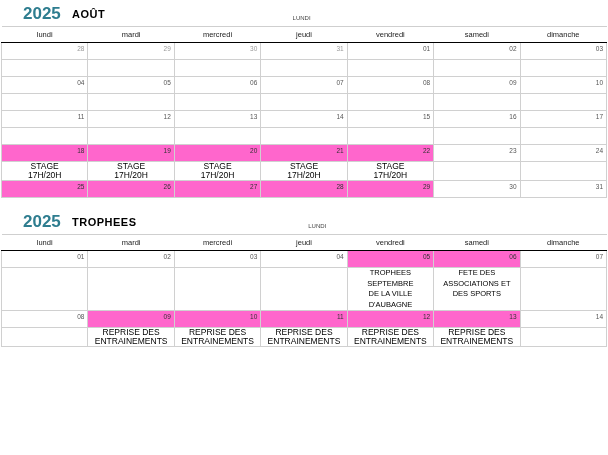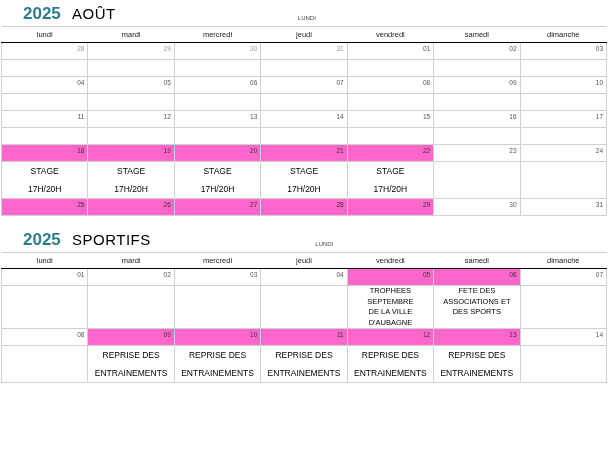--- a/index.html
+++ b/index.html
@@ -32,22 +32,22 @@
   .cal-year {
     width: 72px;
     font-size: 17px;
     color: #2e7d8f;
     font-weight: bold;
     padding-left: 23px;
     box-sizing: border-box;
     line-height: 20px;
   }
   .cal-month {
-    font-size: 15px;
-    font-weight: normal;
+    font-size: 11px;
+    font-weight: bold;
     color: #000;
     line-height: 20px;
     letter-spacing: 0.5px;
   }
   .cal-startday {
     flex: 1;
     text-align: center;
     font-size: 6px;
     color: #444;
     padding-bottom: 3px;
@@ -96,21 +96,21 @@
   td.pink .daynum {
     color: #333;
   }
   .evt-cell {
     text-align: center;
     vertical-align: top;
     padding: 1px 1px 2px 1px;
   }
   .evt {
     font-size: 8.5px;
-    line-height: 18px;
+    line-height: 9px;
     color: #000;
     text-align: center;
     white-space: pre-line;
   }
   .evt-small {
     font-size: 7.5px;
     line-height: 10.5px;
   }
   .blank-tall td {
     height: 30px;
@@ -309,21 +309,21 @@
                 <span class="daynum">31</span>
               </td>
             </tr>
           </tbody>
         </table>
       </div>
       <div class="gap"></div>
       <div class="calendar-block">
         <div class="cal-header">
           <div class="cal-year">2025</div>
-          <div class="cal-month">SPORTIFS</div>
+          <div class="cal-month">TROPHEES</div>
           <div class="cal-startday">LUNDI</div>
         </div>
         <table class="cal">
           <thead>
             <tr>
               <th>lundi</th>
               <th>mardi</th>
               <th>mercredi</th>
               <th>jeudi</th>
               <th>vendredi</th>

